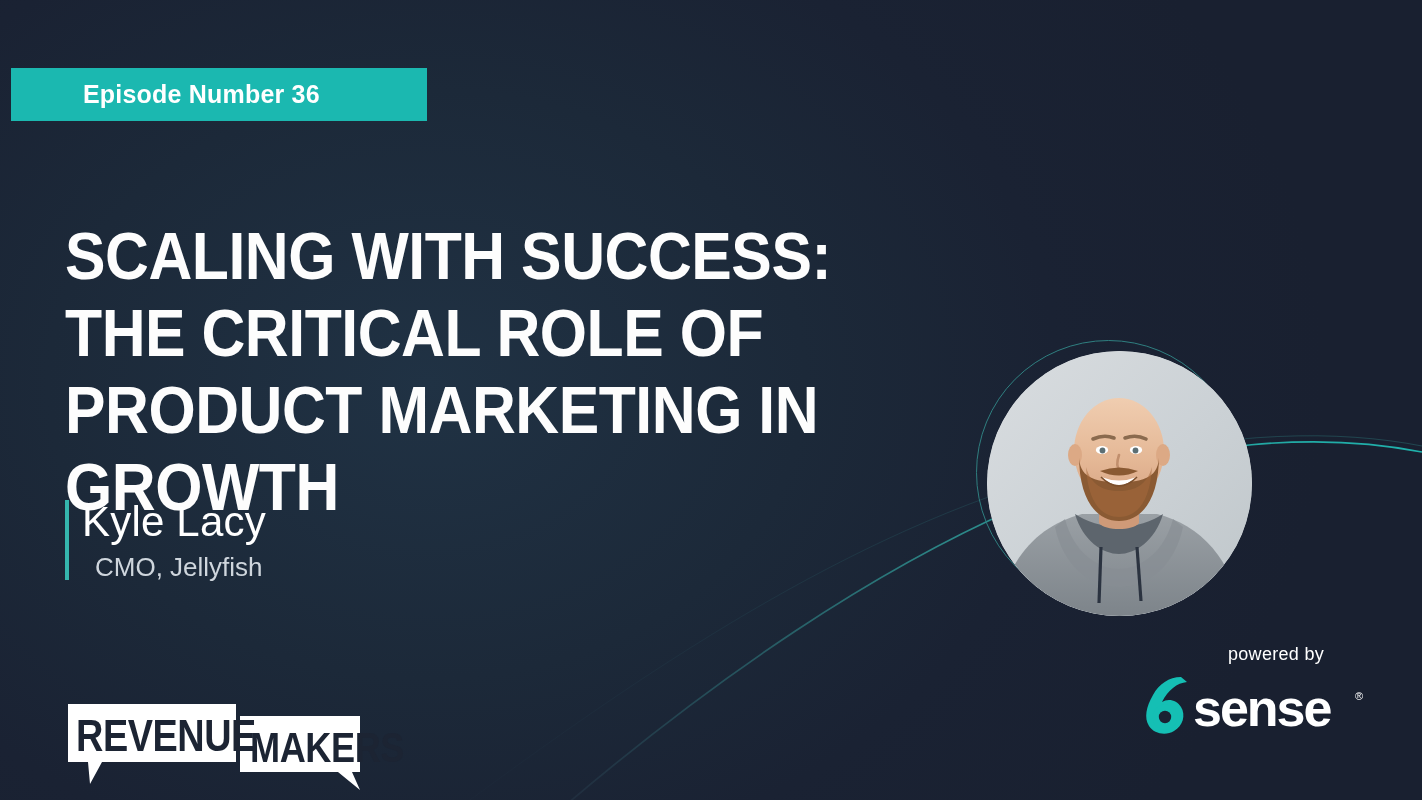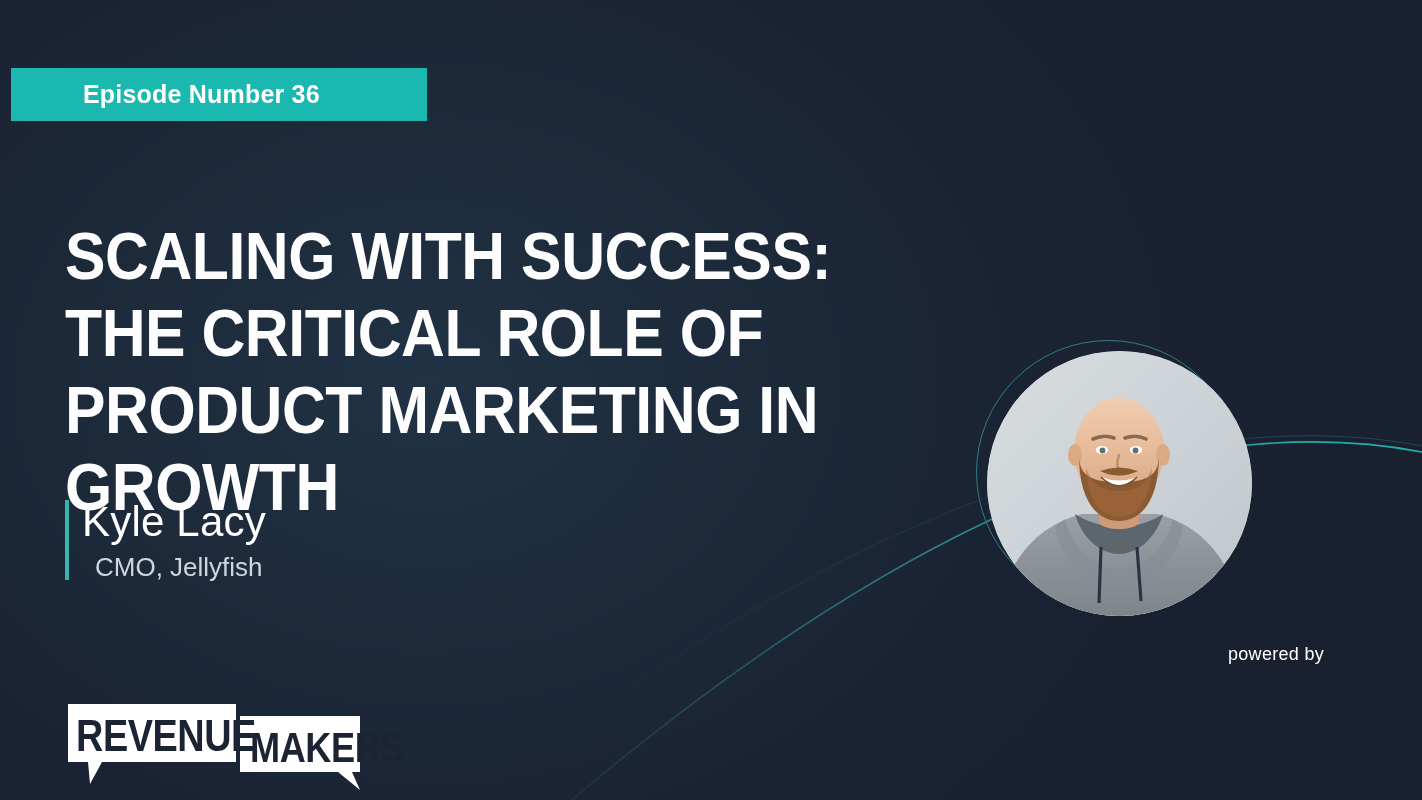--- a/index.html
+++ b/index.html
@@ -209,14 +209,25 @@
 
       <path d="M 4,6 L 172,6 L 172,64 L 38,64 L 26,86 L 24,64 L 4,64 Z" fill="#ffffff"></path>
 
       <path d="M 176,18 L 296,18 L 296,74 L 288,74 L 296,92 L 274,74 L 176,74 Z" fill="#ffffff"></path>
     </svg>
     <div class="rm-word" style="left:12px; top:13px; font-size:44px;">REVENUE</div>
     <div class="rm-word" style="left:186px; top:25px; font-size:42px;">MAKERS</div>
   </div>
 
   <div class="powered">powered by</div>
+  <div class="sixsense">
+    <svg viewBox="0 0 235 62" width="235" height="62">
+
+      <path d="M 48,3 C 36,3 26,10 20,21 C 13,33 11,44 16,52 C 21,60 33,62 41,57 C 50,52 53,41 48,33 C 44,26 35,24 29,28 C 35,16 44,9 54,8 Z" fill="#15bfb4"></path>
+      <circle cx="32" cy="43" r="12.5" fill="#15bfb4"></circle>
+      <circle cx="32" cy="43" r="6.2" fill="#1a2233"></circle>
+
+      <text x="60" y="52" font-family="Liberation Sans, sans-serif" font-size="52" font-weight="bold" fill="#ffffff" letter-spacing="-2">sense</text>
+      <text x="222" y="26" font-family="Liberation Sans, sans-serif" font-size="11" fill="#ffffff">®</text>
+    </svg>
+  </div>
 
 </div>
 
 </body></html>

